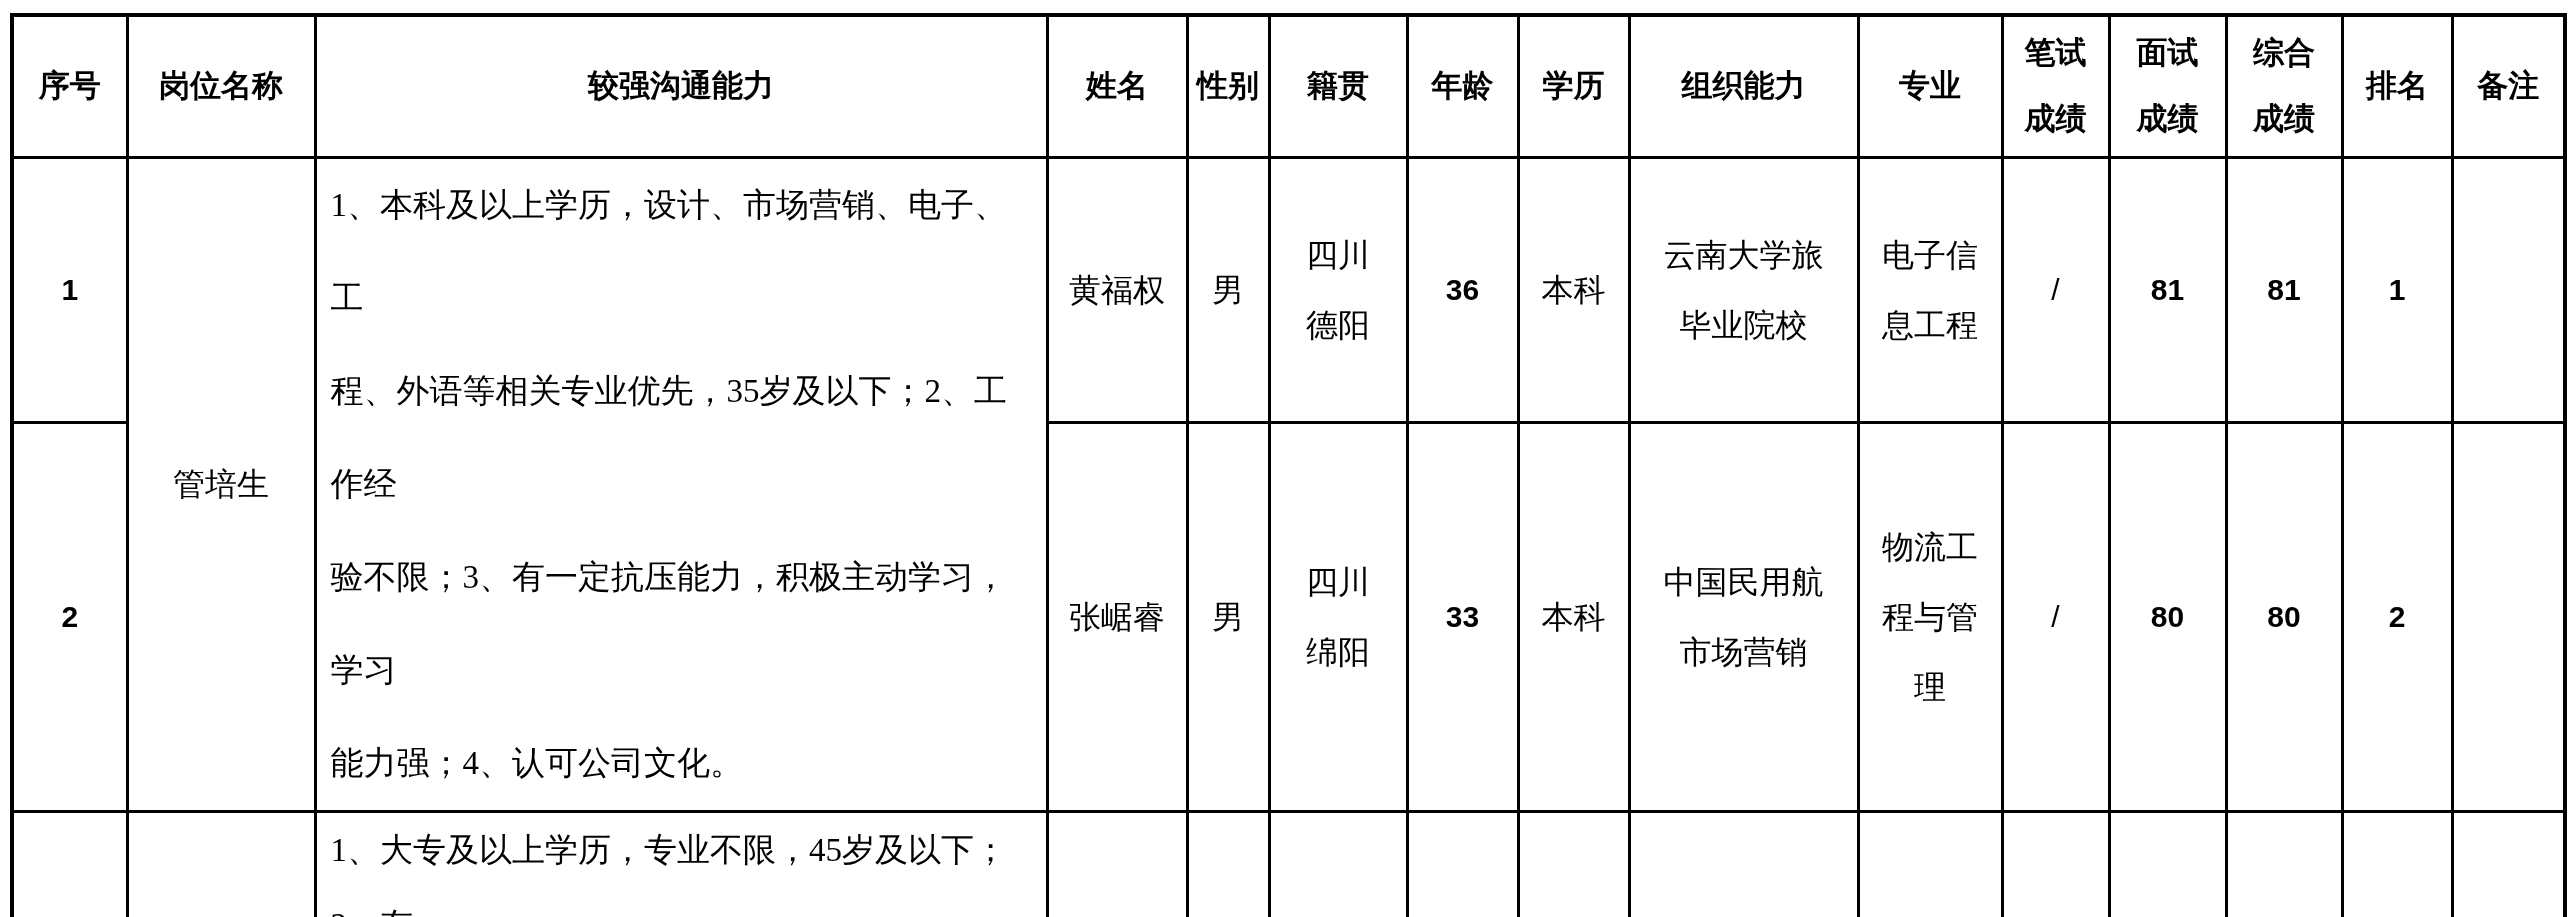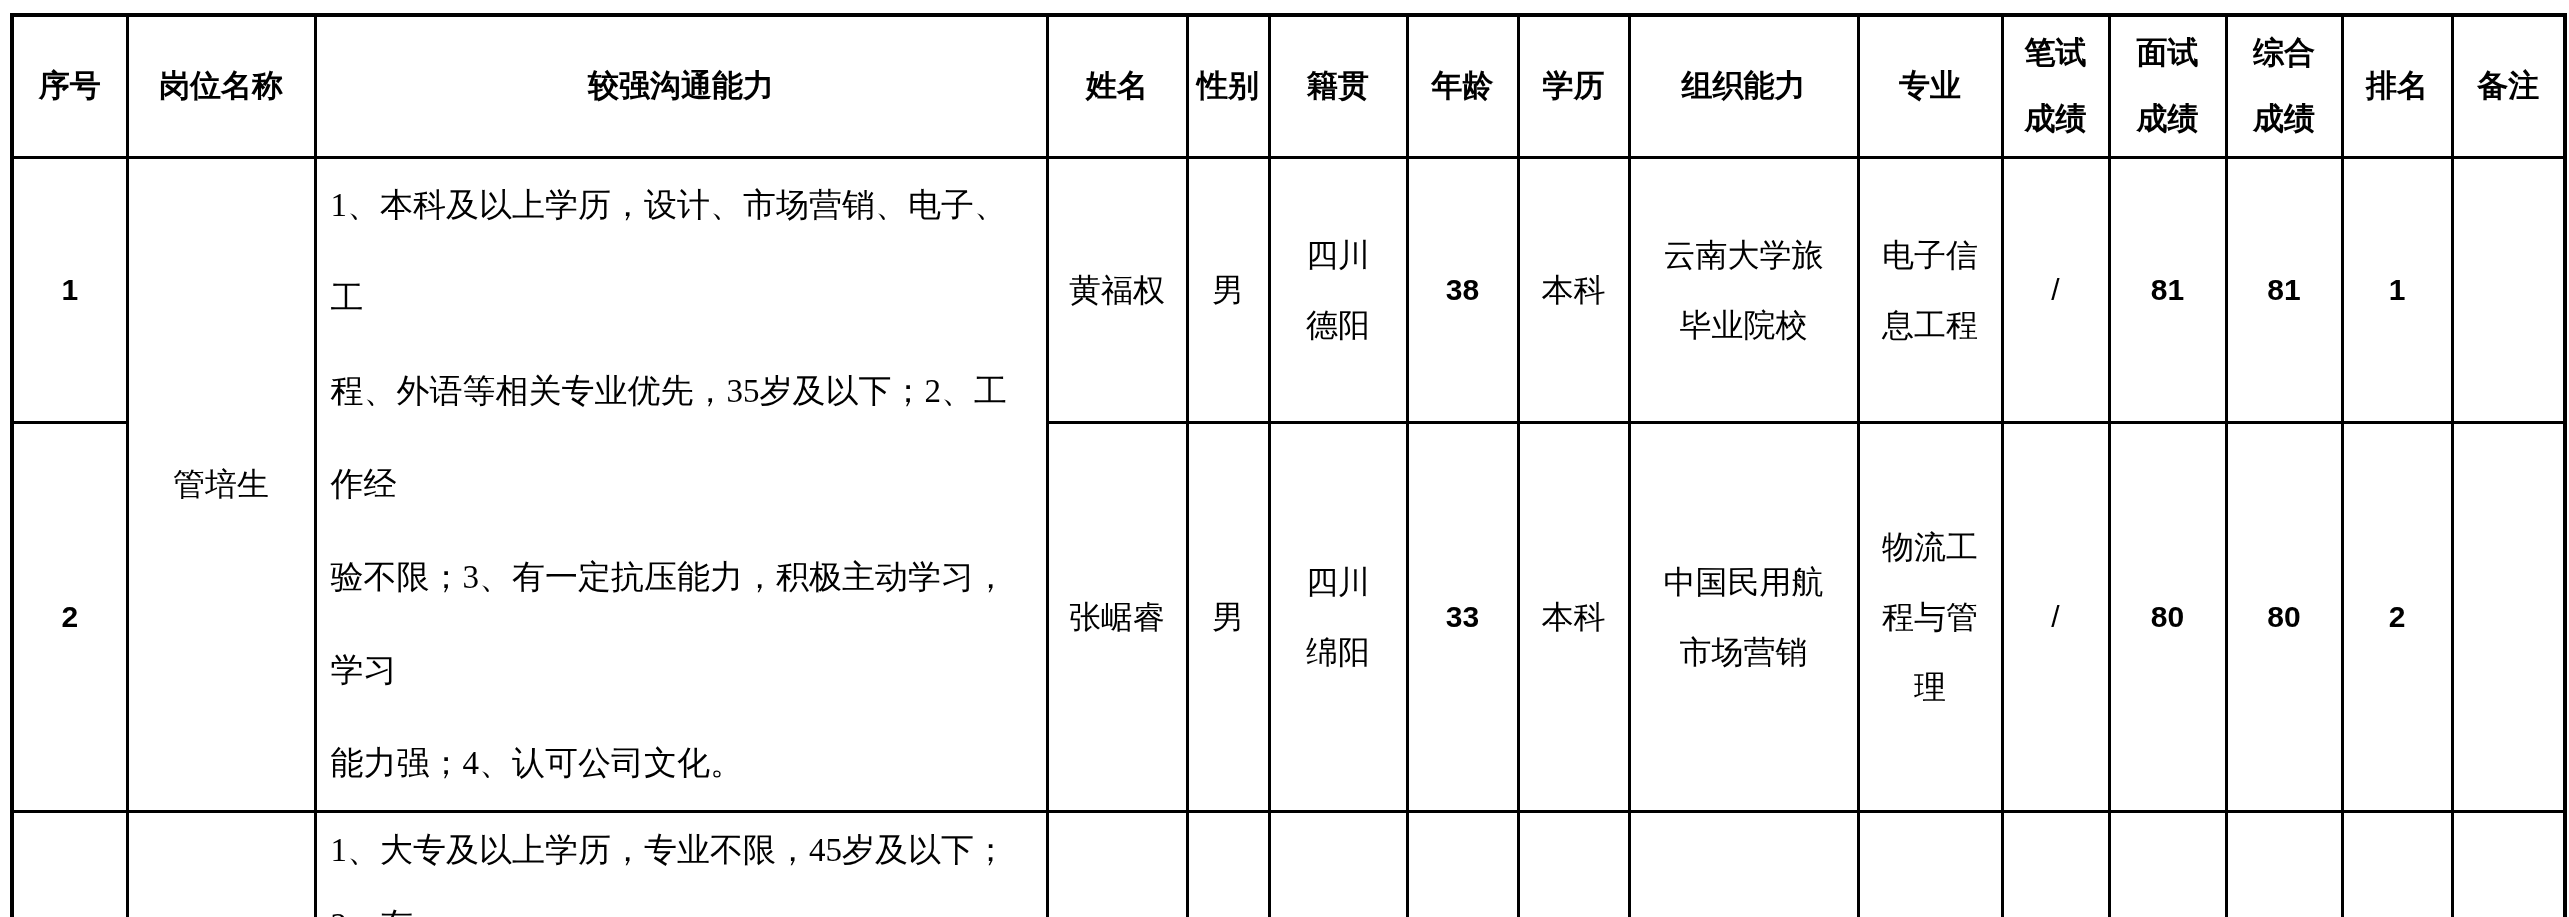--- a/index.html
+++ b/index.html
@@ -104,21 +104,21 @@
         <td class="num">1</td>
         <td rowspan="2">管培生</td>
         <td rowspan="2" class="req req-a">1、本科及以上学历，设计、市场营销、电子、工
 程、外语等相关专业优先，35岁及以下；2、工作经
 验不限；3、有一定抗压能力，积极主动学习，学习
 能力强；4、认可公司文化。</td>
         <td>黄福权</td>
         <td>男</td>
         <td>四川
 德阳</td>
-        <td class="num">38</td>
+        <td class="num">36</td>
         <td>本科</td>
         <td>云南大学旅
 毕业院校</td>
         <td>电子信
 息工程</td>
         <td class="slash">/</td>
         <td class="num">81</td>
         <td class="num">81</td>
         <td class="num">1</td>
         <td></td>

